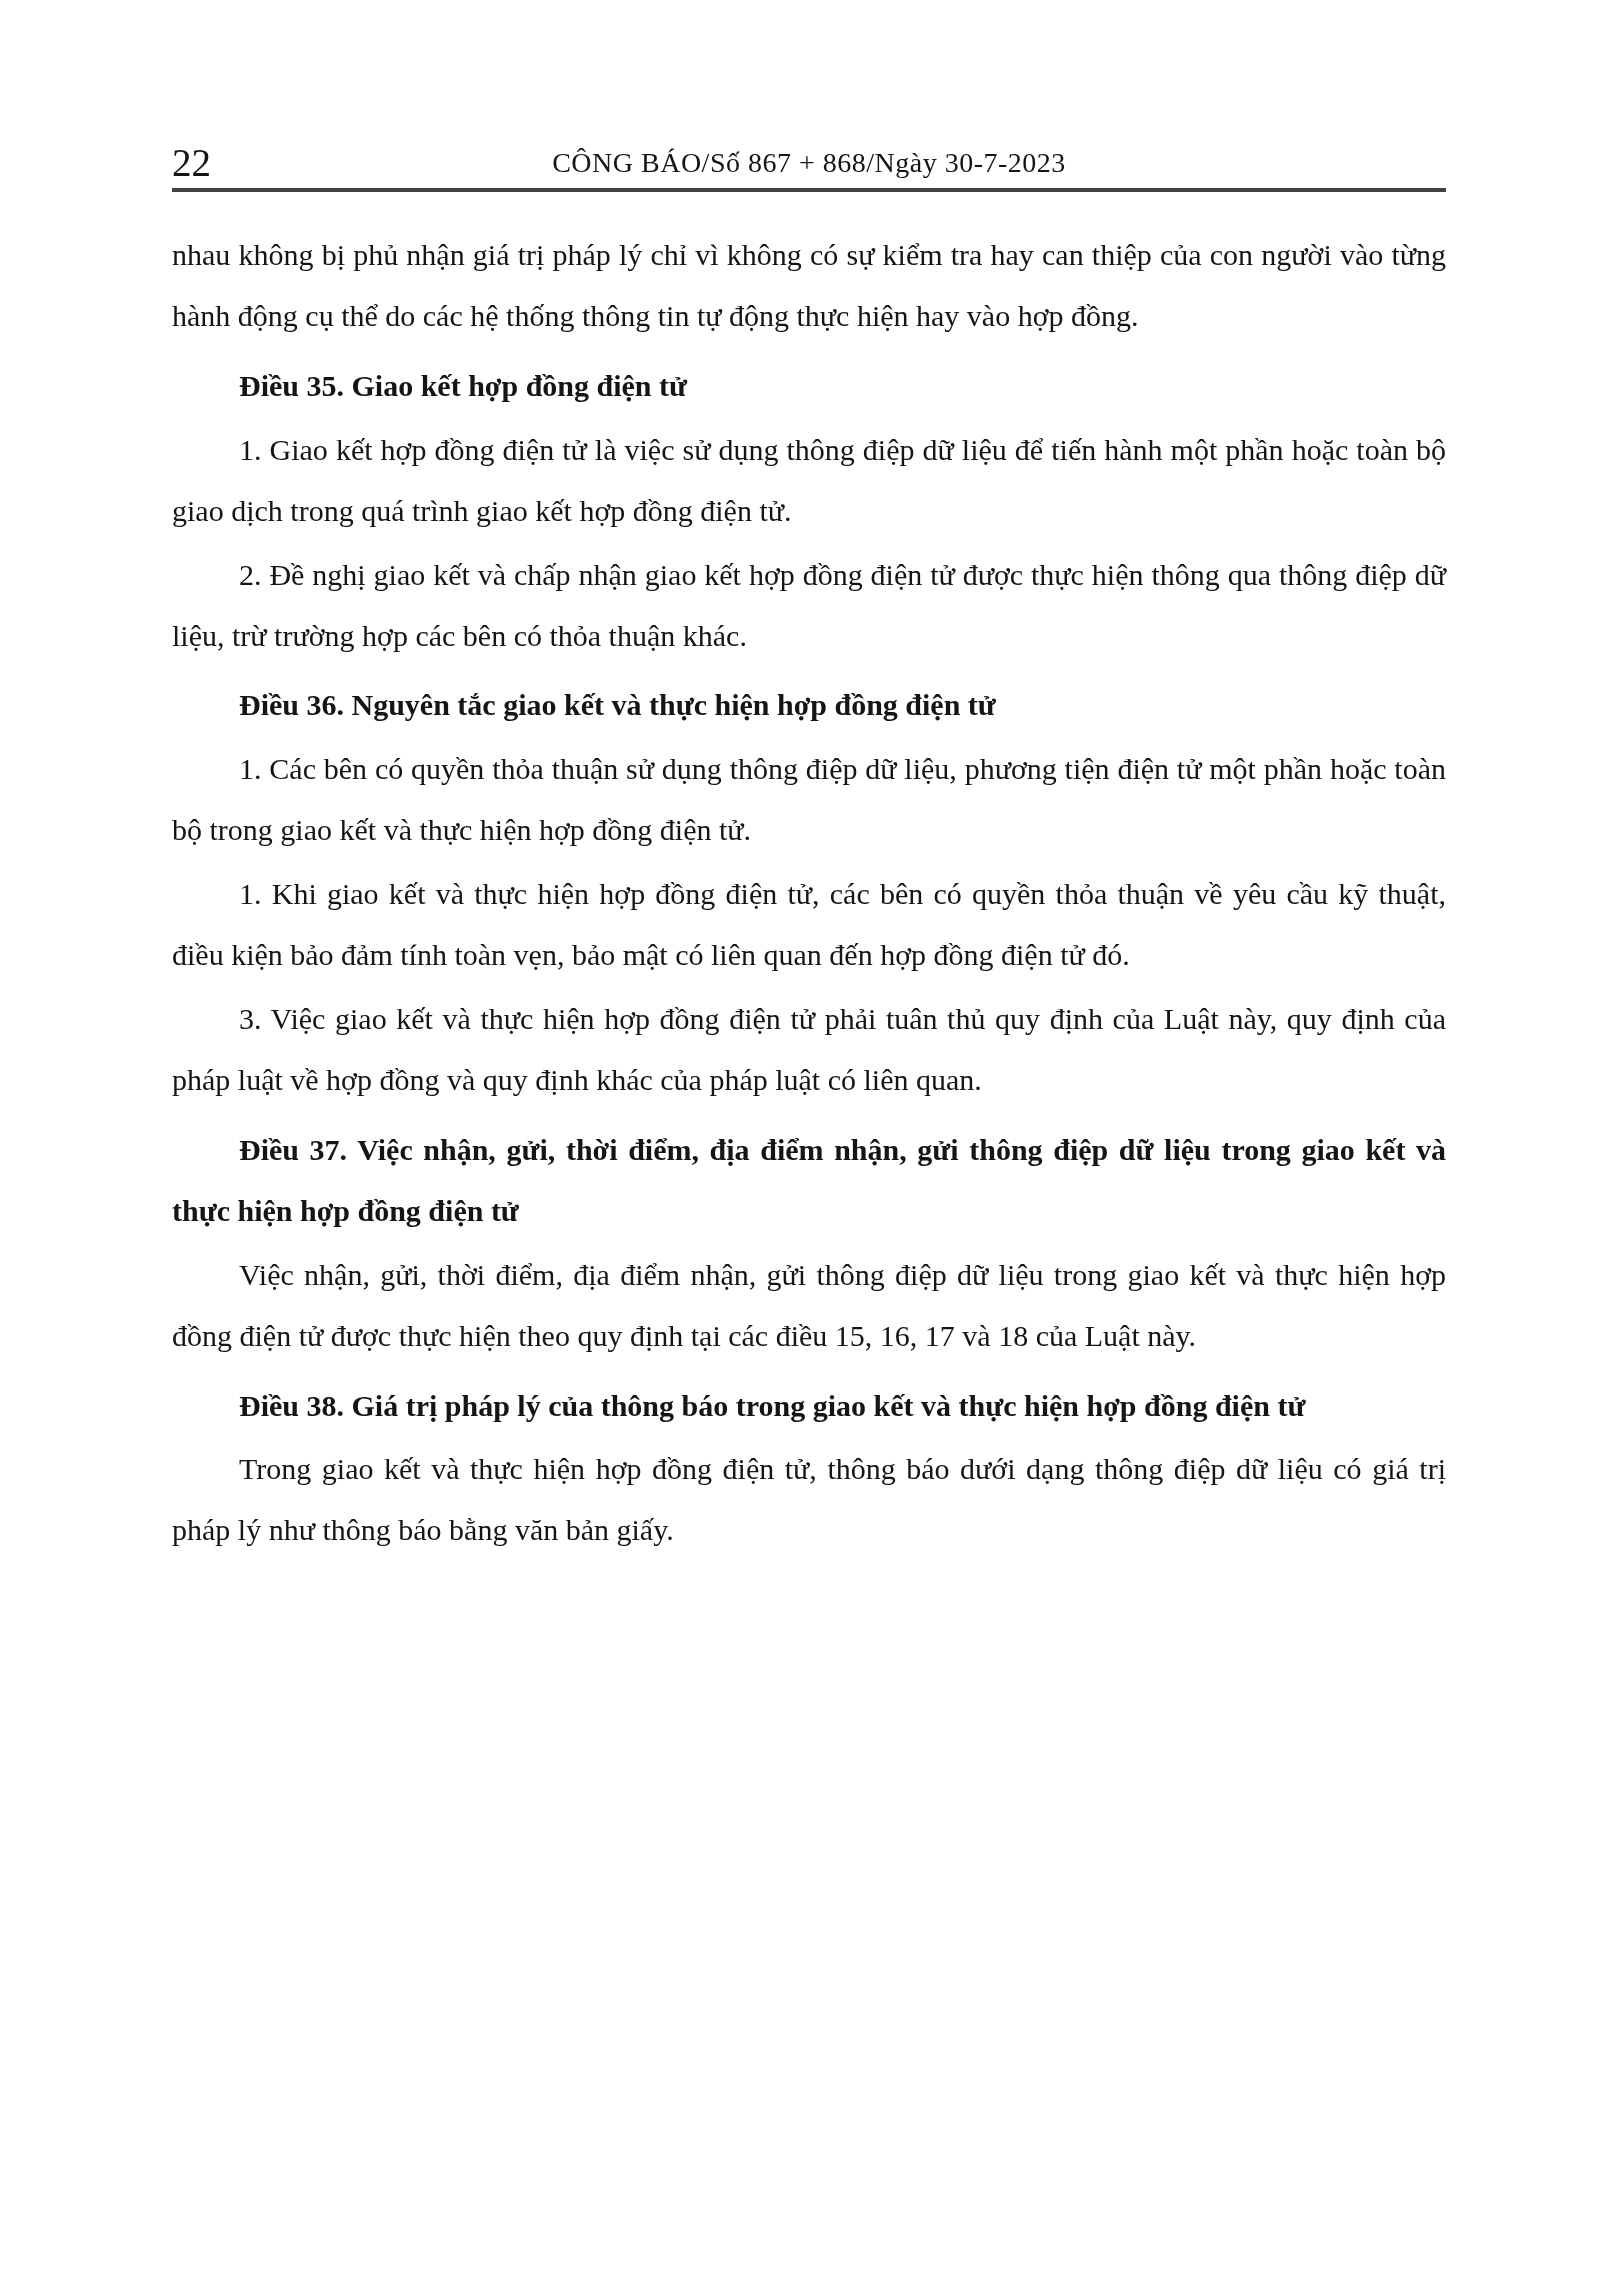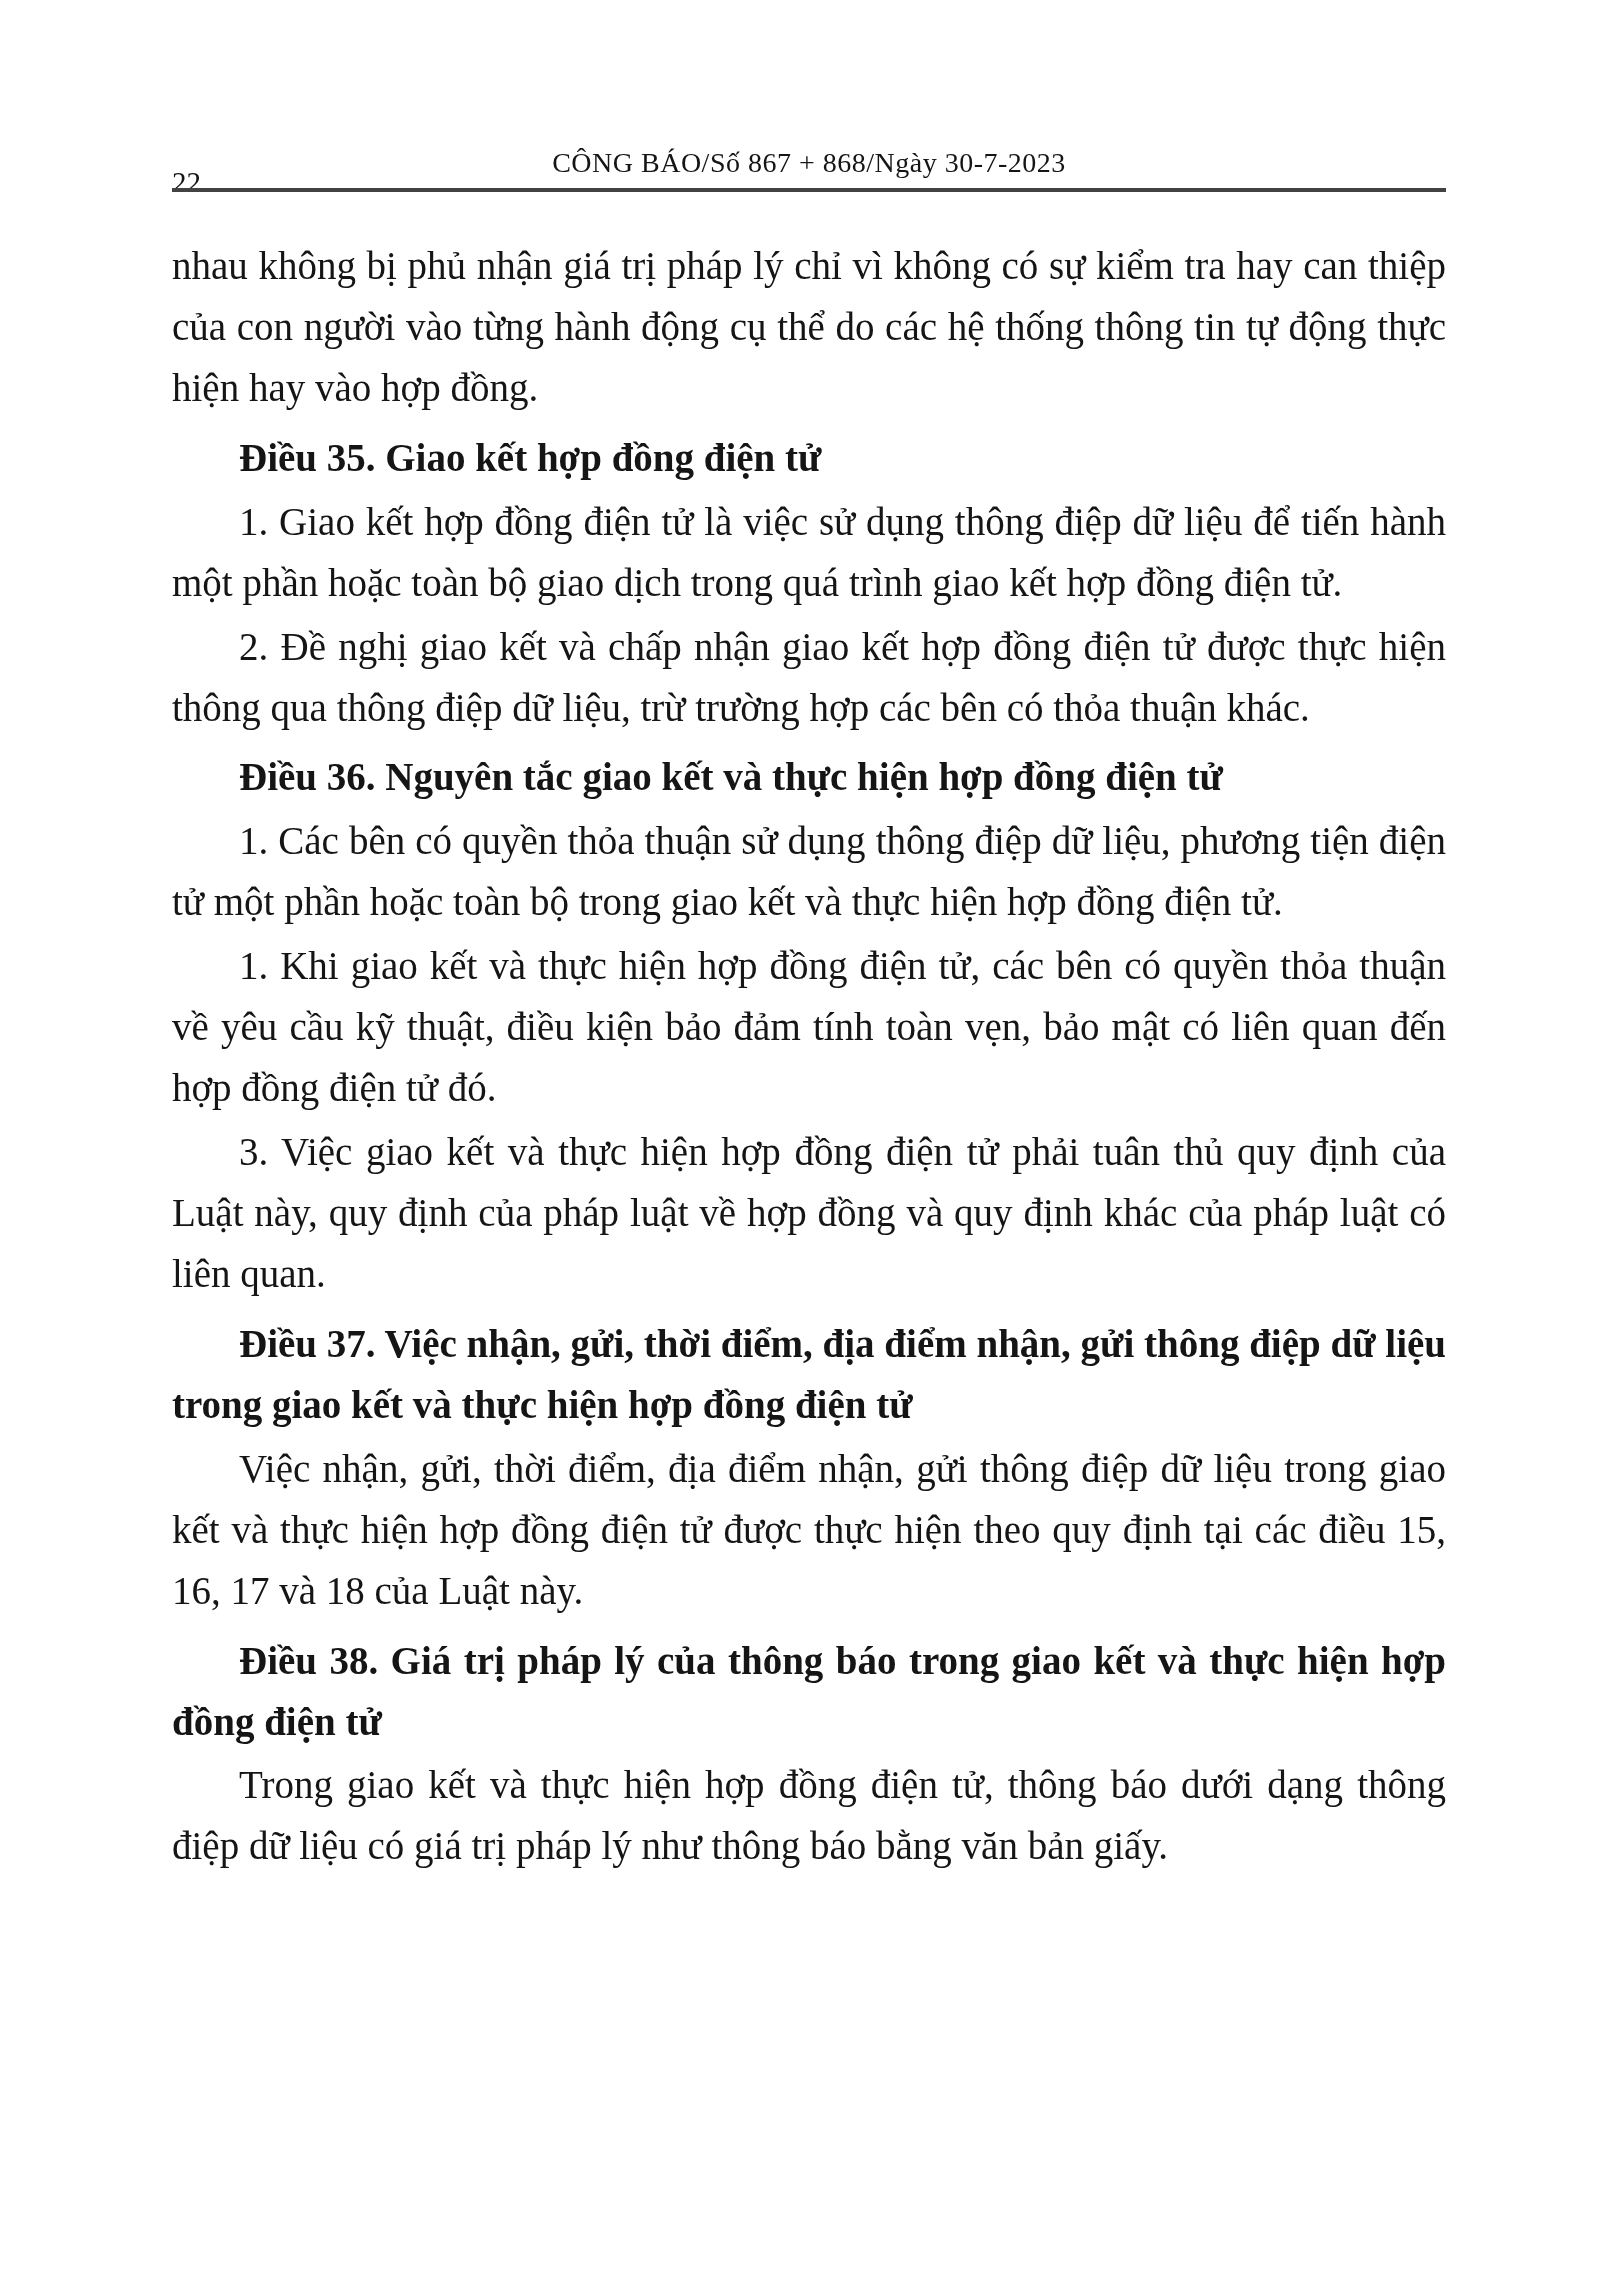--- a/index.html
+++ b/index.html
@@ -20,45 +20,44 @@
     position: absolute;
     top: 141px;
     left: 172px;
     width: 1274px;
     height: 47px;
   }
   .page-number {
     position: absolute;
     left: 0;
     top: 0;
-    font-size: 29px;
+    font-size: 39px;
     line-height: 43px;
-    margin-top: 20px;
   }
   .gazette-title {
     text-align: center;
     font-size: 28px;
     line-height: 43px;
     letter-spacing: 0.5px;
   }
   .header-rule {
     position: absolute;
     top: 188px;
     left: 172px;
     width: 1274px;
     height: 3.9px;
     border-top: 2.9px solid #424242;
     border-bottom: 2.9px solid #424242;
   }
   .content {
     position: absolute;
-    top: 235px;
+    top: 224px;
     left: 172px;
     width: 1274px;
-    font-size: 39px;
+    font-size: 30px;
     line-height: 61px;
     text-align: justify;
     text-justify: inter-word;
   }
   .content p {
     margin: 0;
     text-indent: 67px;
   }
   .content p + p {
     margin-top: 2.9px;

